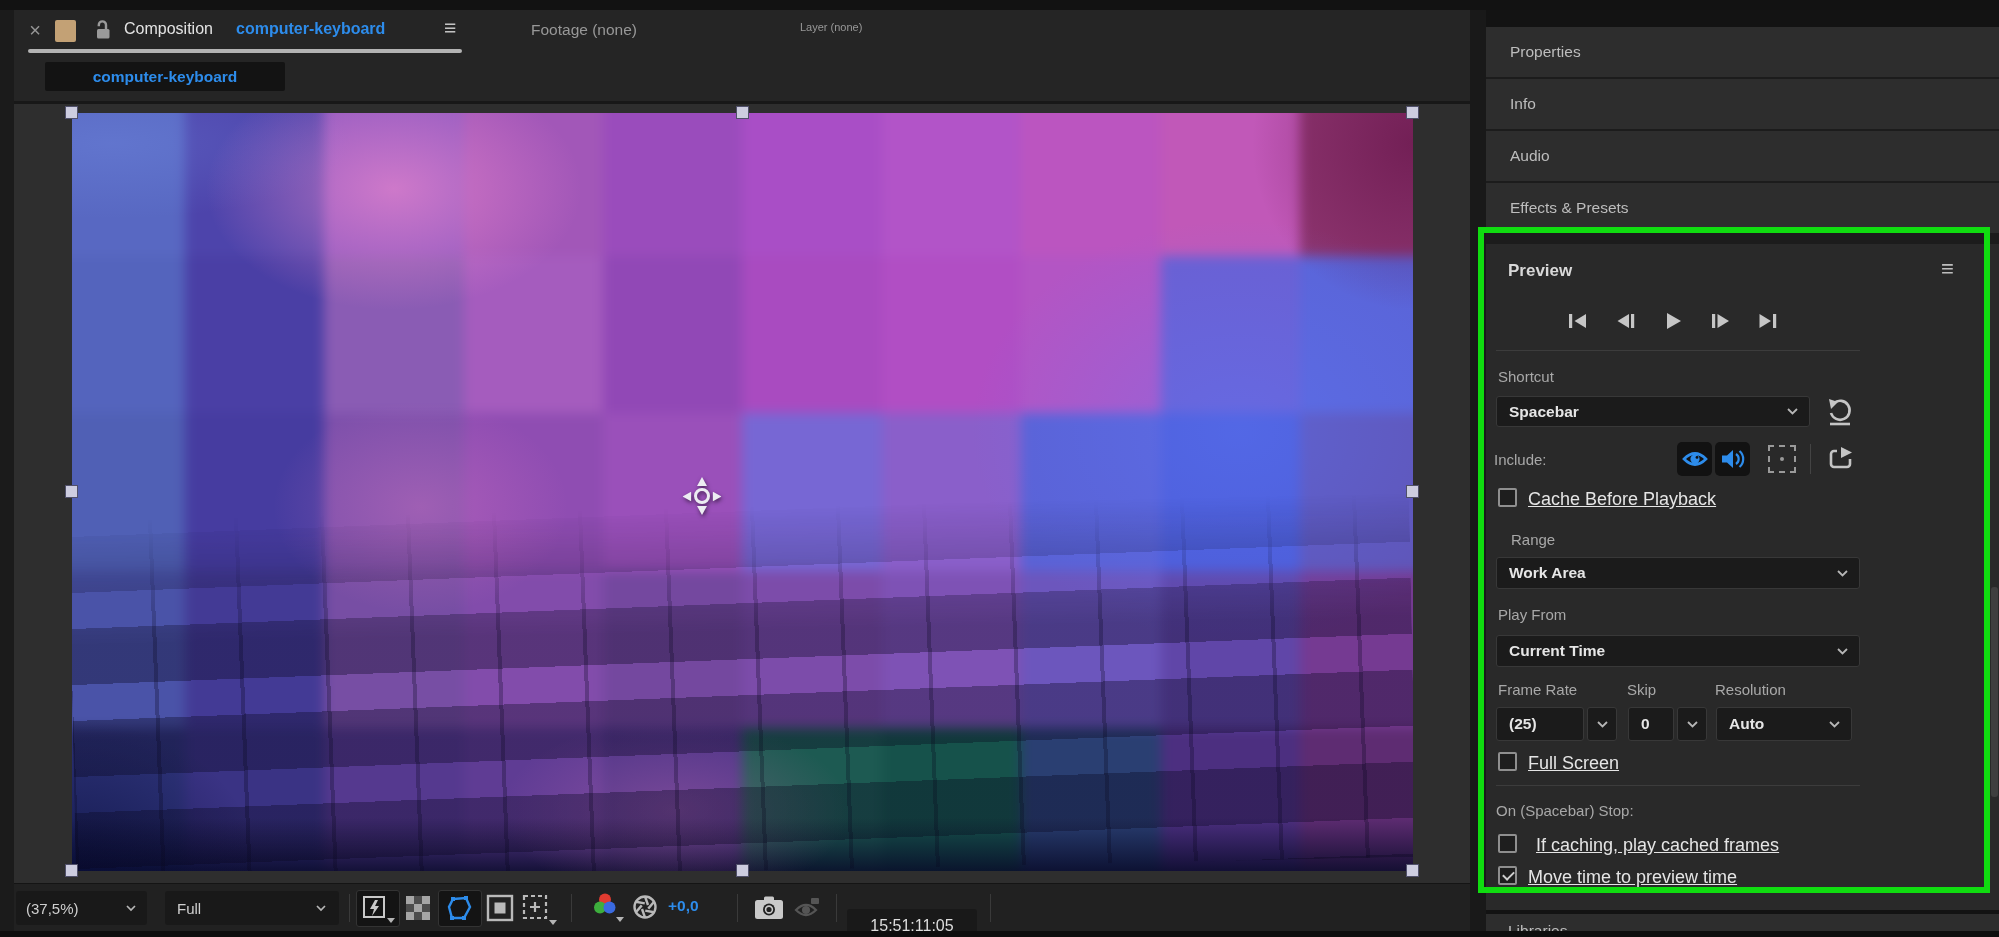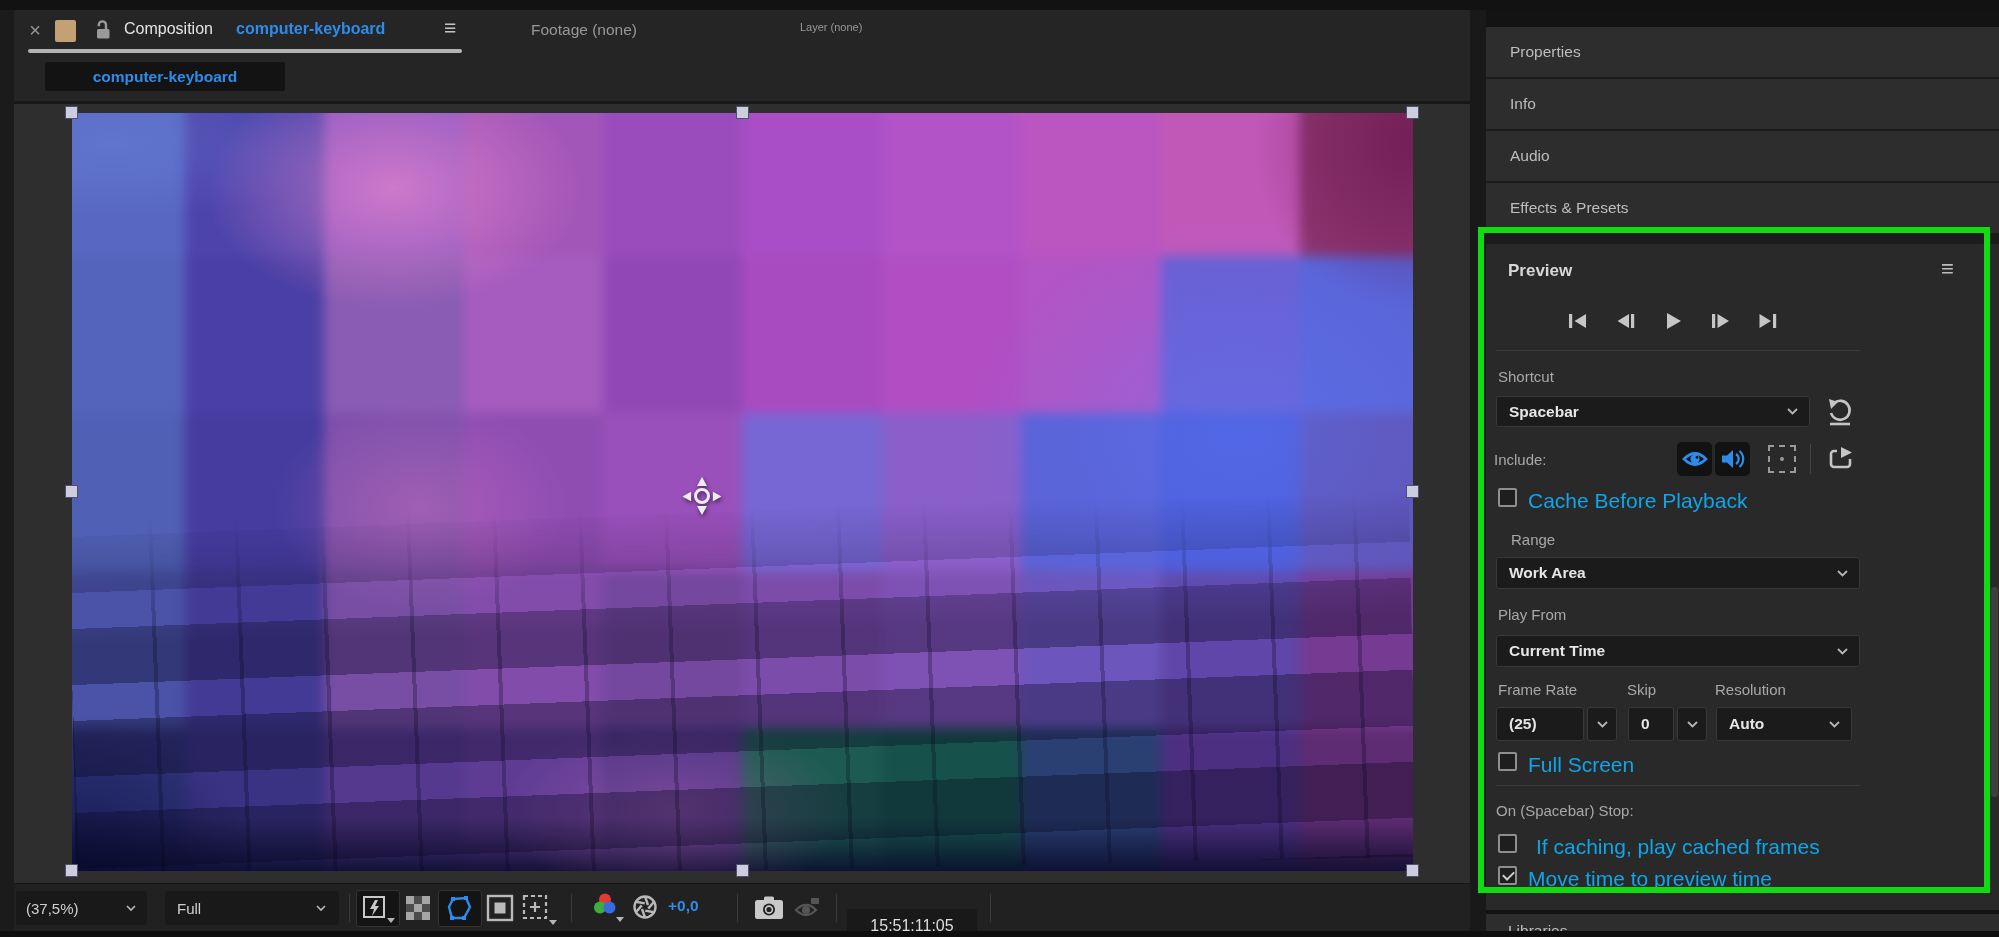--- a/index.html
+++ b/index.html
@@ -81,21 +81,21 @@
   .transport{left:78px;top:62px;width:218px;height:30px;display:flex;justify-content:space-between;align-items:center;}
   .tr-btn{width:28px;height:24px;display:flex;align-items:center;justify-content:center;}
   .pv-sep{left:10px;width:364px;height:1px;background:#3c3c3c;}
   .pv-label{font-size:15px;color:#a8a8a8;white-space:nowrap;}
   .dd{background:#1b1b1b;border:1px solid #383838;border-radius:3px;display:flex;align-items:center;
       font-size:15.5px;font-weight:700;color:#e6e6e6;padding-left:12px;position:absolute;}
   .dd .chev{margin-left:auto;margin-right:10px;display:flex;}
   .dd-split-chev{background:#1b1b1b;border:1px solid #383838;border-radius:3px;display:flex;align-items:center;justify-content:center;position:absolute;}
   .cb-box{width:19px;height:19px;border:2px solid #8f8f8f;border-radius:2px;background:rgba(0,0,0,.25);position:absolute;}
   .cb-box.checked::after{content:"";position:absolute;left:3px;top:3px;width:9px;height:5px;border-left:2.5px solid #cfcfcf;border-bottom:2.5px solid #cfcfcf;transform:rotate(-45deg);}
-  .cb-label{font-size:21px;color:#0ea5e9;white-space:nowrap;position:absolute;}
+  .cb-label{font-size:18px;color:#e5e5e5;white-space:nowrap;position:absolute;text-decoration:underline;}
   .inc-btn{width:35px;height:34px;background:#121212;border-radius:5px;display:flex;align-items:center;justify-content:center;position:absolute;}
   .vsep{width:1px;height:30px;background:#444;position:absolute;}
   .libraries-row{left:0;top:887px;width:513px;height:34px;background:#2d2d2d;display:flex;align-items:center;padding-left:22px;font-size:15.5px;color:#bdbdbd;}
   .scroll-thumb{left:505px;top:560px;width:7px;height:210px;background:#3f3f3f;border-radius:3px;}
 
   .green-frame{left:1478px;top:227px;width:512px;height:666px;border:6px solid #10dc10;z-index:50;pointer-events:none;}
 
   .ovl-dashed{width:28px;height:28px;border:2px dashed #9a9a9a;position:relative;}
   .ovl-dashed::after{content:"";position:absolute;left:10px;top:10px;width:4px;height:4px;background:#9a9a9a;border-radius:50%;}
 </style>

